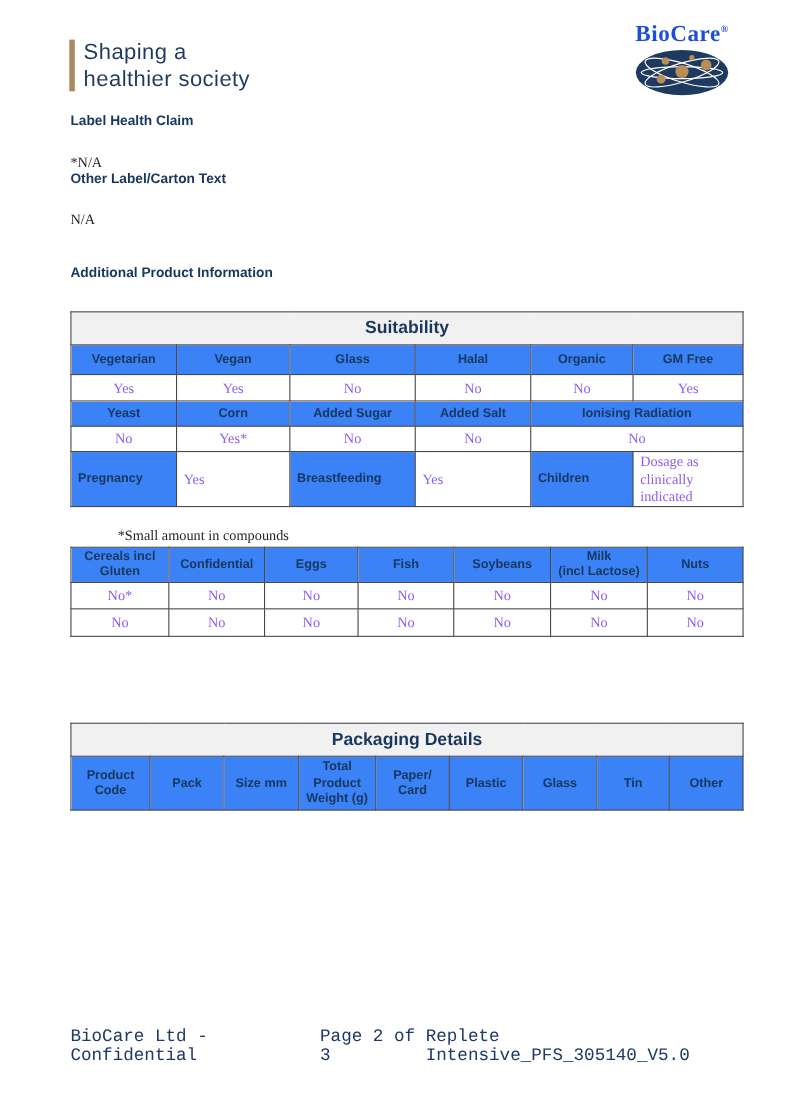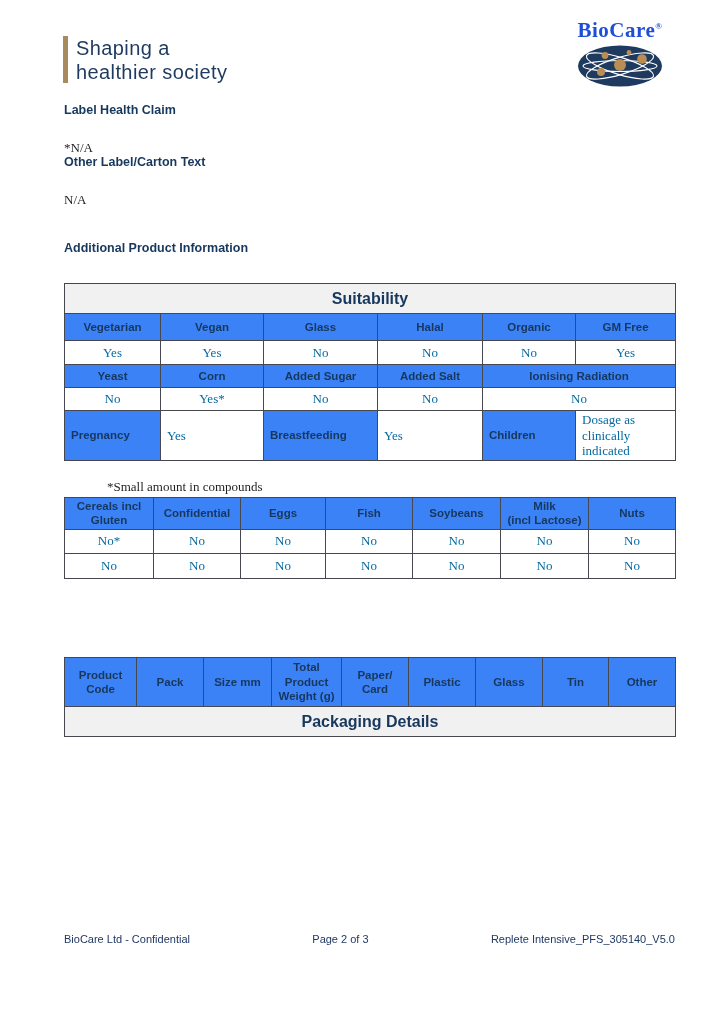--- a/index.html
+++ b/index.html
@@ -36,32 +36,32 @@
     background:#f1f1f1; color:#17375d; font-weight:bold; font-size:16px;
     text-align:center; vertical-align:middle; font-family:"Liberation Sans", sans-serif;
   }
   .hdr {
     background:#3b82f6; color:#17375d; font-weight:bold; font-size:11.5px;
     text-align:center; vertical-align:middle; font-family:"Liberation Sans", sans-serif;
     line-height:1.25;
   }
   .val {
     background:#ffffff; font-family:"Liberation Serif", serif; font-size:13px;
-    color:#0369a1; text-align:center; vertical-align:middle; font-weight:normal; line-height:1.2;
+    color:#8b5cf6; text-align:center; vertical-align:middle; font-weight:normal; line-height:1.2;
   }
   .left { text-align:left; padding-left:6px; }
   .pre { white-space:pre-line; }
   .footnote {
     position:absolute; font-family:"Liberation Serif", serif; font-size:13px; color:#1f1f1f;
   }
   
   .footer {
     position:absolute; left:64px; top:933px; width:611px; display:flex;
-    justify-content:space-between; font-family:Liberation Sans, sans-serif;
-    font-size:11px; color:#1f3864;
+    justify-content:space-between; font-family:Liberation Mono, monospace;
+    font-size:16px; color:#1f3864;
   }
 </style>
 </head>
 <body>
 
 <div class="page">
 
   <div class="tagline-wrap">
     <div class="tagline-bar"></div>
     <div class="tagline">
@@ -203,38 +203,38 @@
         <col style="width:67px">
         <col style="width:68px">
         <col style="width:70px">
       <col style="width:67px">
         <col style="width:67px">
         <col style="width:67px">
         <col style="width:66px">
         <col style="width:67px">
     </colgroup>
     <tbody>
-        <tr style="height:49px">
+        <tr style="height:30px">
+      <td class="banner" colspan="9">Packaging Details</td>
+    </tr>
+    <tr style="height:49px">
       <th class="hdr pre">Product
 Code</th>
       <th class="hdr pre">Pack</th>
       <th class="hdr pre">Size mm</th>
       <th class="hdr pre">Total
 Product
 Weight (g)</th>
       <th class="hdr pre">Paper/
 Card</th>
       <th class="hdr pre">Plastic</th>
       <th class="hdr pre">Glass</th>
       <th class="hdr pre">Tin</th>
       <th class="hdr pre">Other</th>
     </tr>
-    <tr style="height:30px">
-      <td class="banner" colspan="9">Packaging Details</td>
-    </tr>
   </tbody>
     </table>
 
   <div class="footer">
     <span>BioCare Ltd - Confidential</span>
     <span>Page 2 of 3</span>
     <span>Replete Intensive_PFS_305140_V5.0</span>
   </div>
 
 </div>

